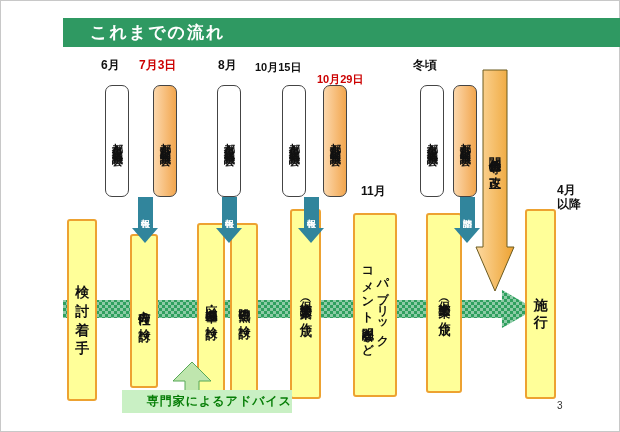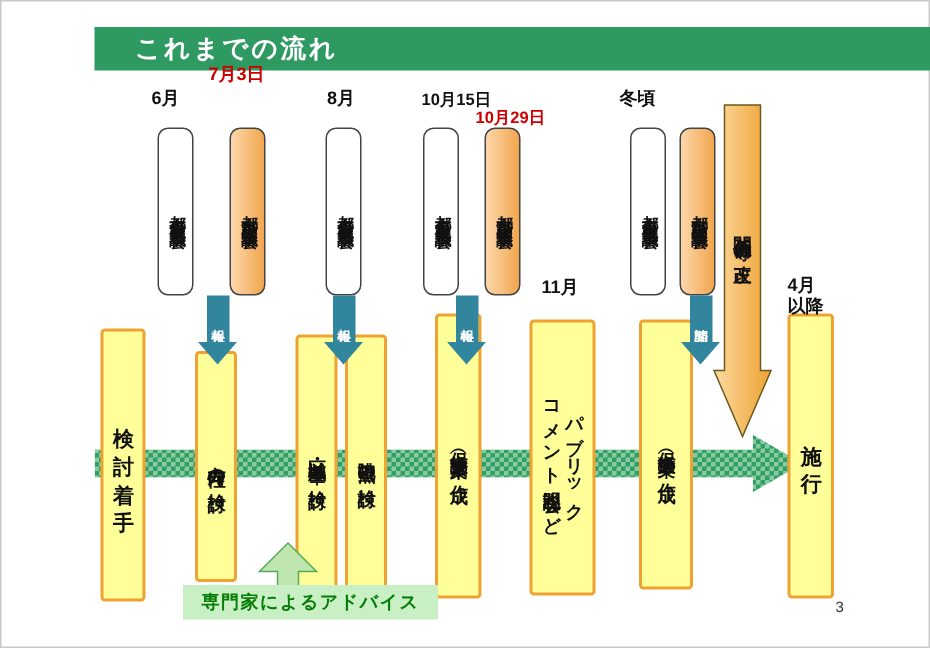--- a/index.html
+++ b/index.html
@@ -40,43 +40,43 @@
     writing-mode:vertical-rl;text-orientation:mixed;display:flex;align-items:center;justify-content:center;
     font-size:12px;font-weight:bold;letter-spacing:1px;line-height:1.25;white-space:pre-line;
     color:#111;z-index:2;text-align:center}
   .ybox.spread{font-size:14px;letter-spacing:1.3em}
 
   .olabel{position:absolute;left:7px;top:14px;width:26px;height:152px;writing-mode:vertical-rl;
     display:flex;align-items:center;justify-content:center;font-size:12px;font-weight:bold;
     letter-spacing:1px;line-height:1;color:#111}
 
   .advice{background:var(--adviceBg,#c9f0c4);color:var(--adviceText,#067d06);display:flex;align-items:center;
-    justify-content:center;font-size:12px;font-weight:bold;letter-spacing:1px;z-index:5}
+    justify-content:flex-end;font-size:12px;font-weight:bold;letter-spacing:1px;z-index:5}
 
   .pagenum{font-size:10px;color:#333;z-index:2}
 </style>
 </head>
 <body>
 
 <div class="slide">
 
   <div class="abs title-bar">
     <span>これまでの流れ</span>
   </div>
 
   <div class="abs harrow"></div>
 
   <div class="abs date" style="left:100px;top:58px;width:32px">6月</div>
-  <div class="abs date red" style="left:138px;top:42px;width:52px">7月3日</div>
+  <div class="abs date red" style="left:138px;top:58px;width:52px">7月3日</div>
   <div class="abs date" style="left:217px;top:58px;width:32px">8月</div>
-  <div class="abs date small" style="left:280px;top:60px;width:54px">10月15日</div>
+  <div class="abs date small" style="left:254px;top:60px;width:54px">10月15日</div>
   <div class="abs date small red" style="left:316px;top:72px;width:54px">10月29日</div>
   <div class="abs date" style="left:412px;top:58px;width:36px">冬頃</div>
   <div class="abs date" style="left:360px;top:184px;width:36px">11月</div>
-  <div class="abs date multi" style="left:524px;top:183px;width:36px">4月
+  <div class="abs date multi" style="left:556px;top:183px;width:36px">4月
 以降</div>
 
   <div class="abs cbox" style="left:104px">都市景観審議会</div>
   <div class="abs cbox planning" style="left:152px">都市計画審議会</div>
   <div class="abs cbox" style="left:216px">都市景観審議会</div>
   <div class="abs cbox" style="left:281px">都市景観審議会</div>
   <div class="abs cbox planning" style="left:322px">都市計画審議会</div>
   <div class="abs cbox" style="left:419px">都市景観審議会</div>
   <div class="abs cbox planning" style="left:452px">都市計画審議会</div>
 

